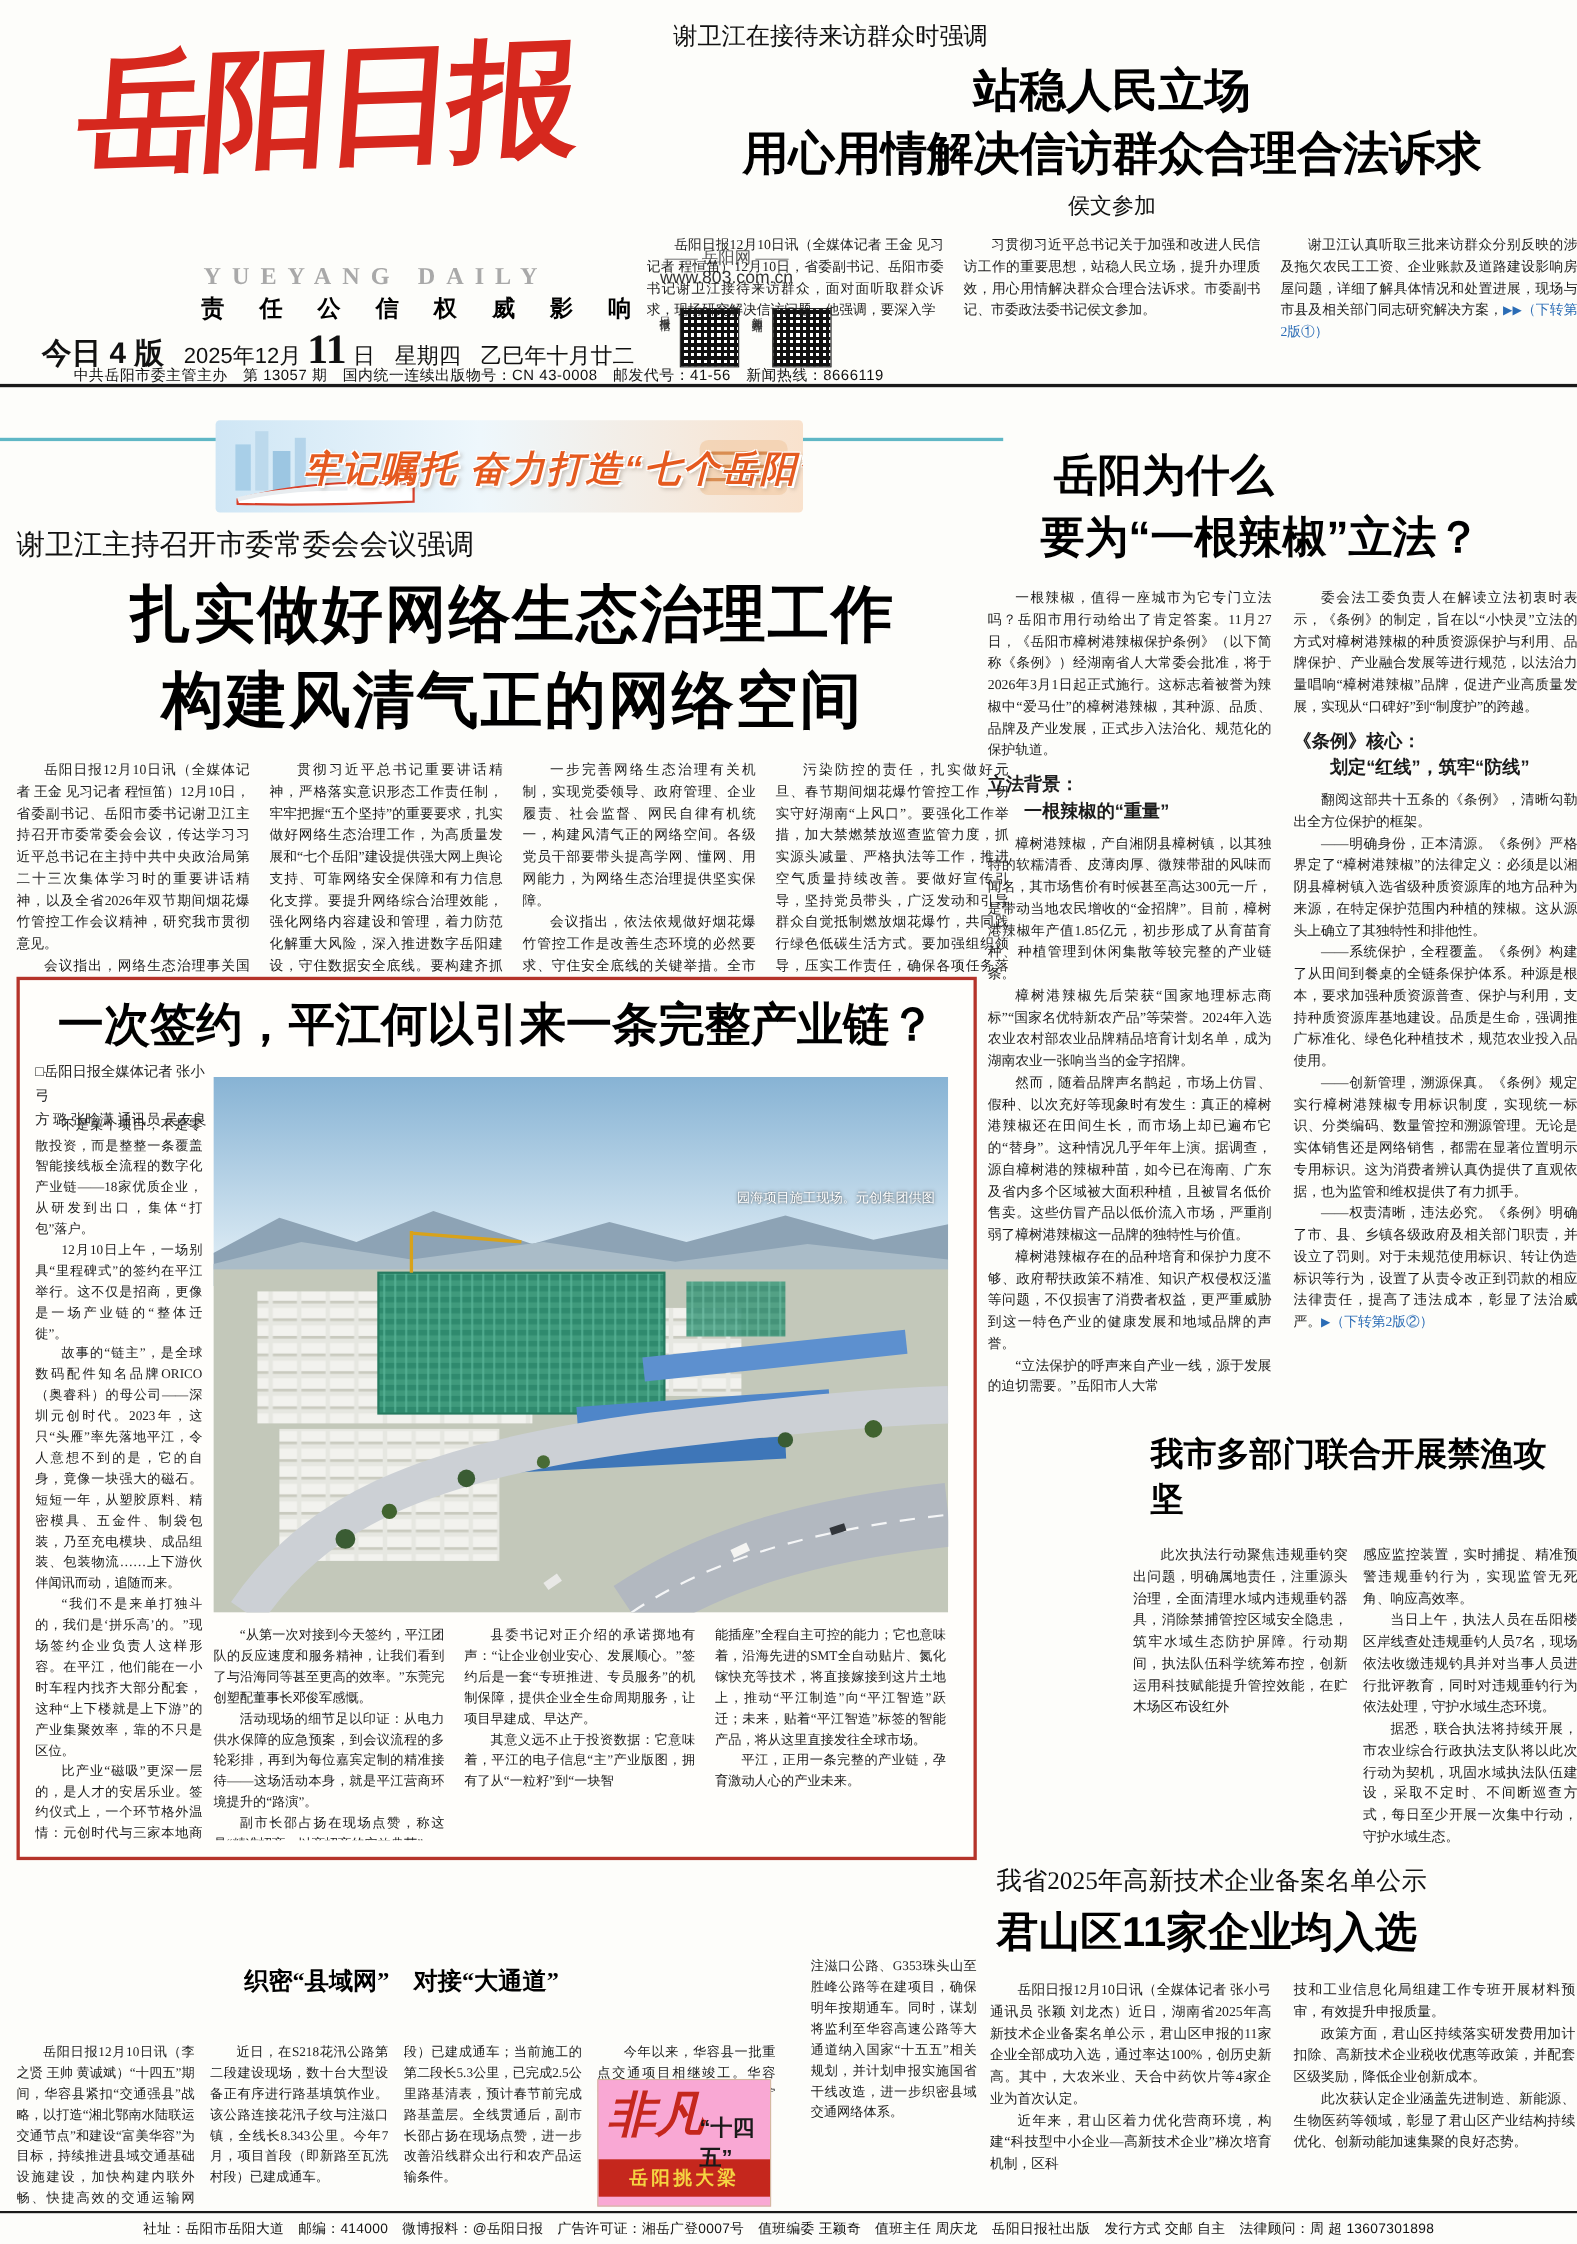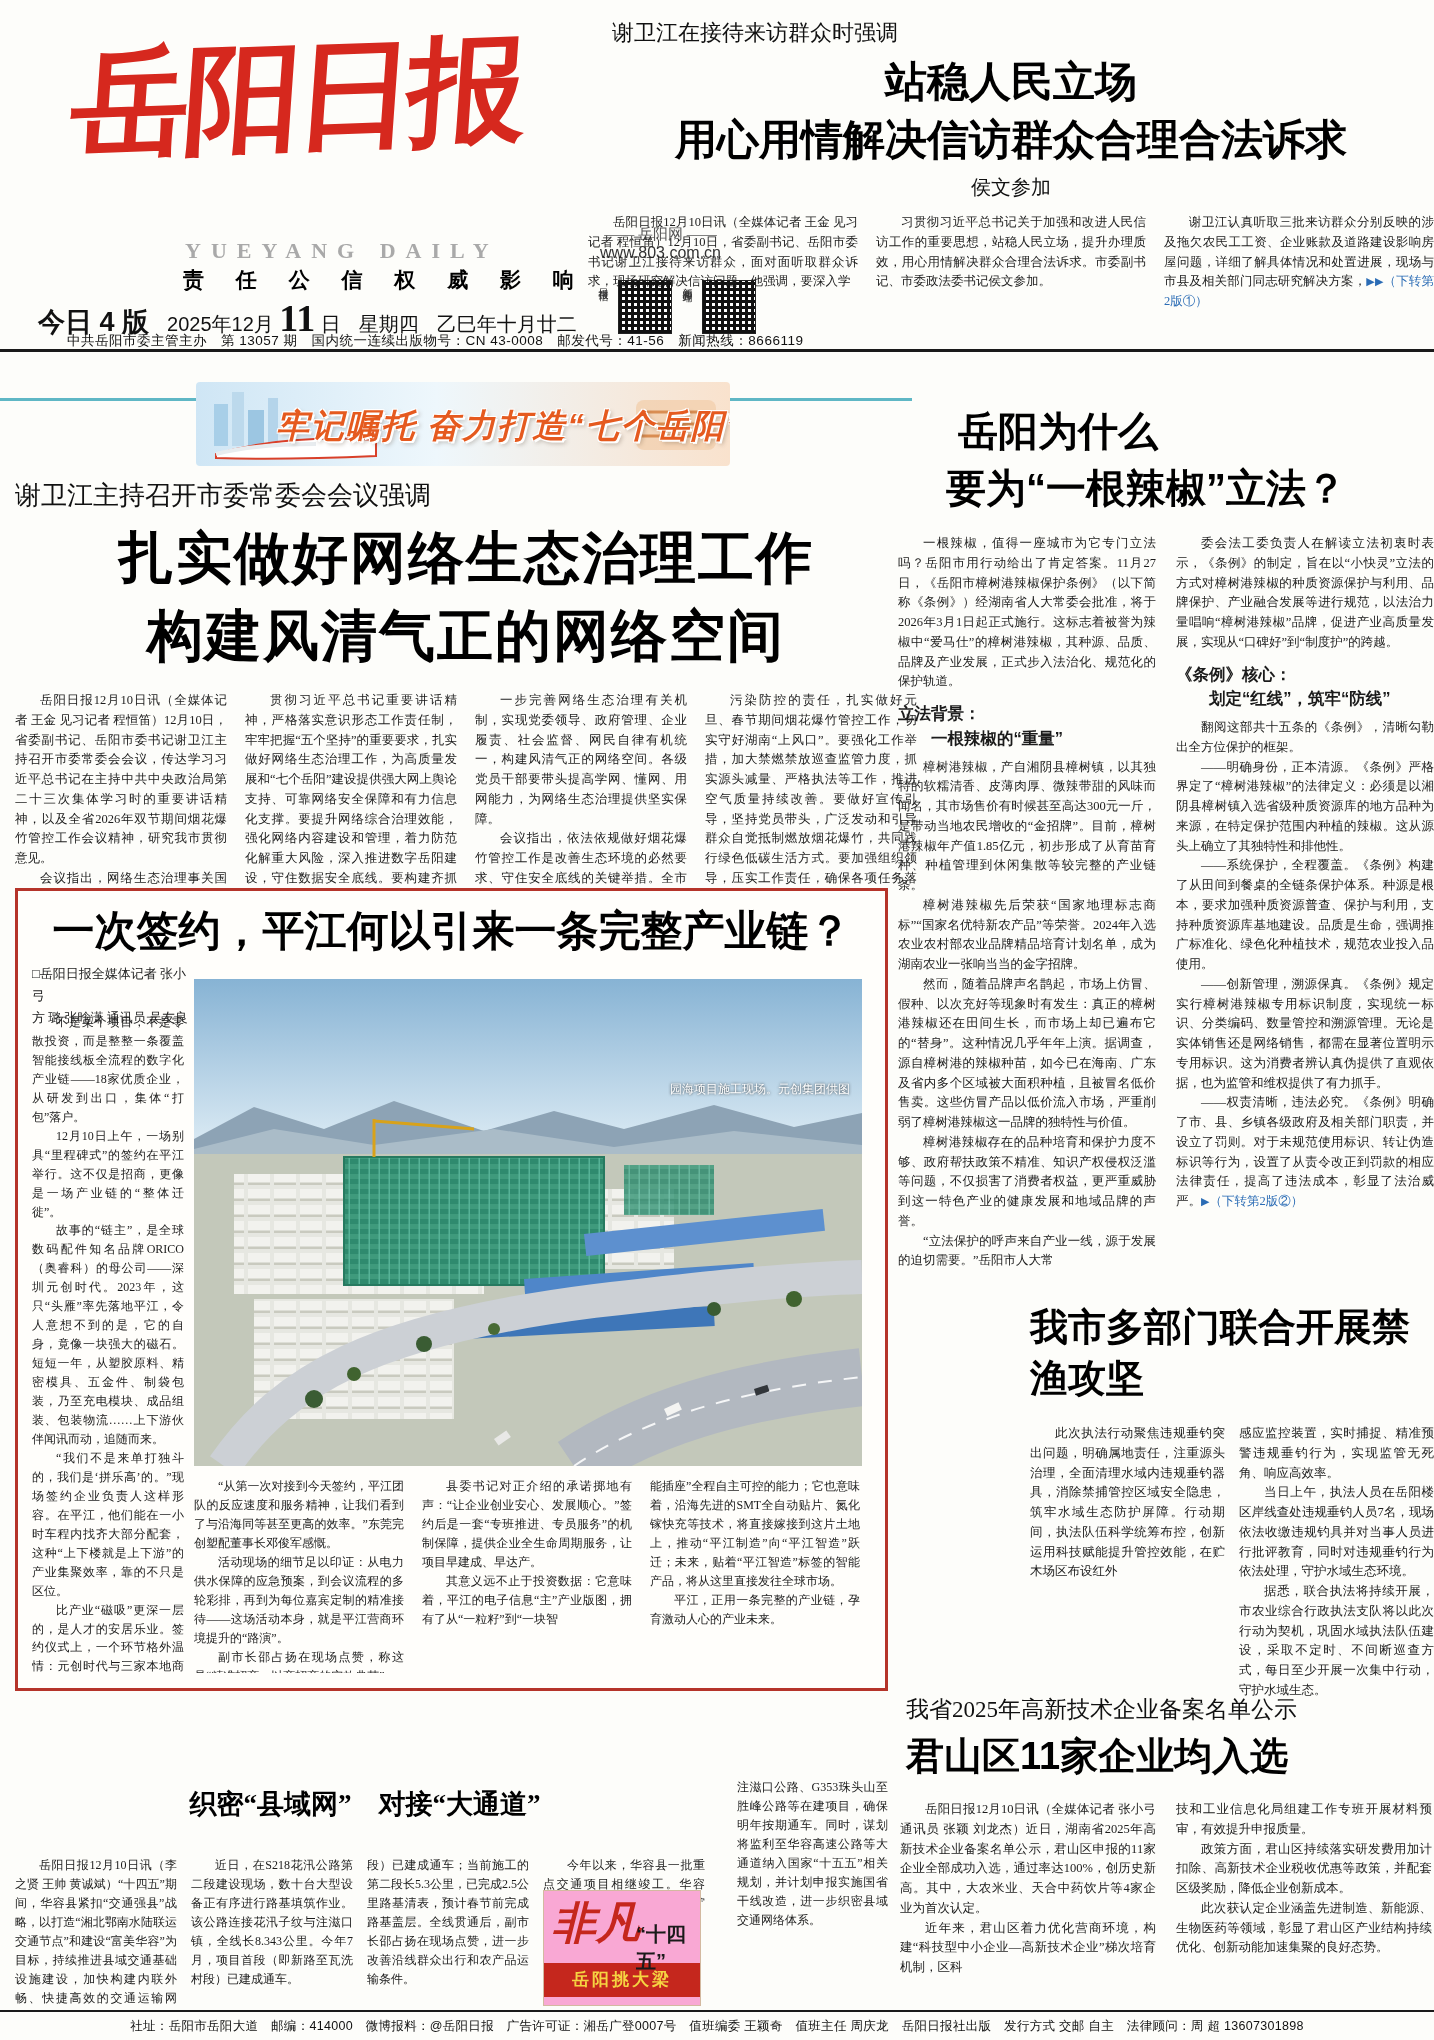--- a/index.html
+++ b/index.html
@@ -250,21 +250,21 @@
         <p>其意义远不止于投资数据：它意味着，平江的电子信息“主”产业版图，拥有了从“一粒籽”到“一块智</p>
       </div>
       <div class="bodycol" style="width:210px;height:196px;font-size:12px;">
         <p style="text-indent:0;">能插座”全程自主可控的能力；它也意味着，沿海先进的SMT全自动贴片、氮化镓快充等技术，将直接嫁接到这片土地上，推动“平江制造”向“平江智造”跃迁；未来，贴着“平江智造”标签的智能产品，将从这里直接发往全球市场。</p>
         <p>平江，正用一条完整的产业链，孕育激动人心的产业未来。</p>
       </div>
     </div>
   </div>
 
   <div class="abs" style="left:1030px;top:1302px;width:404px;">
-    <div class="hl-sans" style="font-size:38px;">我市多部门联合开展禁渔攻坚</div>
+    <div class="hl-sans" style="font-size:30px;margin-left:16px;">我市多部门联合开展禁渔攻坚</div>
     <div style="display:flex;gap:14px;margin-top:20px;">
       <div class="bodycol" style="width:195px;height:308px;">
         <p>此次执法行动聚焦违规垂钓突出问题，明确属地责任，注重源头治理，全面清理水域内违规垂钓器具，消除禁捕管控区域安全隐患，筑牢水域生态防护屏障。行动期间，执法队伍科学统筹布控，创新运用科技赋能提升管控效能，在贮木场区布设红外</p>
       </div>
       <div class="bodycol" style="width:195px;height:308px;">
         <p style="text-indent:0;">感应监控装置，实时捕捉、精准预警违规垂钓行为，实现监管无死角、响应高效率。</p>
         <p>当日上午，执法人员在岳阳楼区岸线查处违规垂钓人员7名，现场依法收缴违规钓具并对当事人员进行批评教育，同时对违规垂钓行为依法处理，守护水域生态环境。</p>
         <p>据悉，联合执法将持续开展，市农业综合行政执法支队将以此次行动为契机，巩固水域执法队伍建设，采取不定时、不间断巡查方式，每日至少开展一次集中行动，守护水域生态。</p>
       </div>
     </div>
@@ -280,21 +280,21 @@
       </div>
       <div class="bodycol" style="width:256px;height:218px;">
         <p style="text-indent:0;">技和工业信息化局组建工作专班开展材料预审，有效提升申报质量。</p>
         <p>政策方面，君山区持续落实研发费用加计扣除、高新技术企业税收优惠等政策，并配套区级奖励，降低企业创新成本。</p>
         <p>此次获认定企业涵盖先进制造、新能源、生物医药等领域，彰显了君山区产业结构持续优化、创新动能加速集聚的良好态势。</p>
       </div>
     </div>
   </div>
 
   <div class="abs" style="left:15px;top:1694px;width:873px;">
-    <div class="hl-serif" style="font-size:27px;position:absolute;left:120px;top:92px;width:460px;text-align:center;">织密“县域网”　对接“大通道”</div>
+    <div class="hl-serif" style="font-size:22px;position:absolute;left:120px;top:92px;width:460px;text-align:center;">织密“县域网”　对接“大通道”</div>
 
     <div class="abs bodycol" style="left:0px;top:162px;width:162px;height:150px;font-size:12px;">
       <p>岳阳日报12月10日讯（李之贤 王帅 黄诚斌）“十四五”期间，华容县紧扣“交通强县”战略，以打造“湘北鄂南水陆联运交通节点”和建设“富美华容”为目标，持续推进县域交通基础设施建设，加快构建内联外畅、快捷高效的交通运输网络。</p>
     </div>
     <div class="abs bodycol" style="left:176px;top:162px;width:162px;height:150px;font-size:12px;">
       <p>近日，在S218花汛公路第二段建设现场，数十台大型设备正有序进行路基填筑作业。该公路连接花汛子纹与注滋口镇，全线长8.343公里。今年7月，项目首段（即新路至瓦洗村段）已建成通车。</p>
     </div>
     <div class="abs bodycol" style="left:352px;top:162px;width:162px;height:150px;font-size:12px;">
       <p style="text-indent:0;">段）已建成通车；当前施工的第二段长5.3公里，已完成2.5公里路基清表，预计春节前完成路基盖层。全线贯通后，副市长邵占扬在现场点赞，进一步改善沿线群众出行和农产品运输条件。</p>
     </div>

